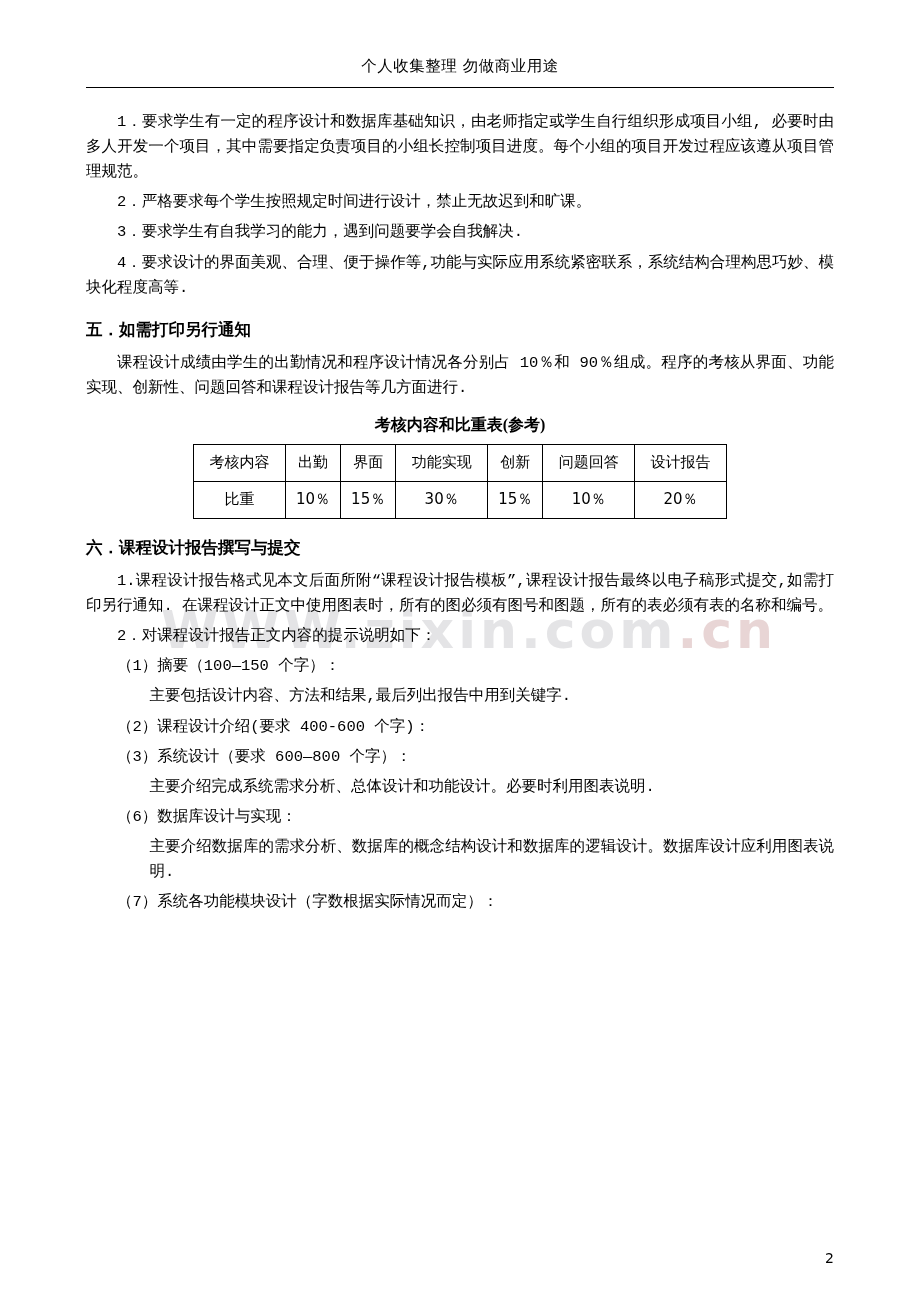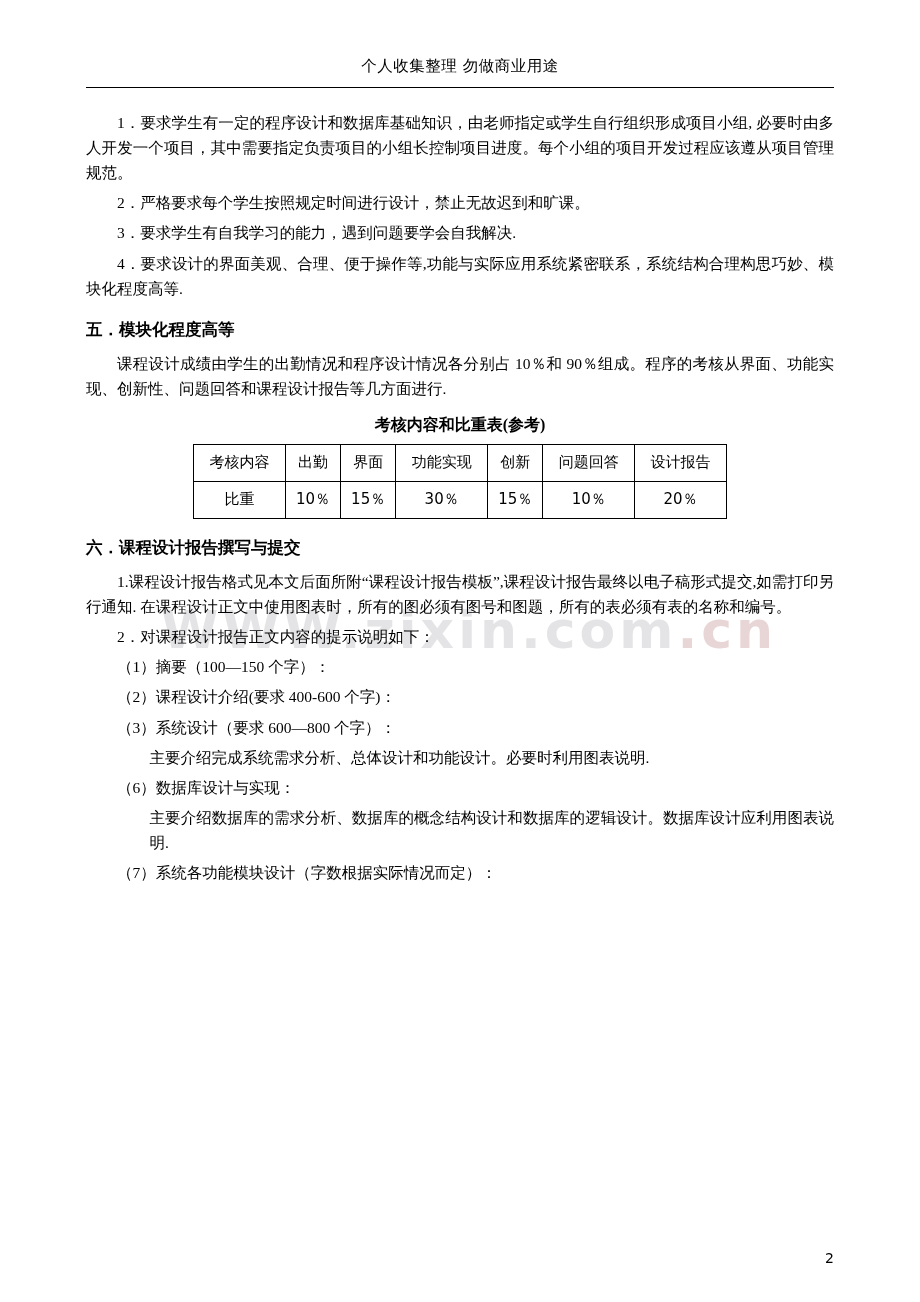--- a/index.html
+++ b/index.html
@@ -32,21 +32,21 @@
   .rule {
     border: 0;
     border-top: 1px solid #000;
     margin: 4px 0 22px 0;
   }
   p {
     margin: 0 0 5px 0;
     font-size: 15.5px;
     line-height: 1.62;
     text-align: justify;
-    font-family: Liberation Serif, serif;
+    font-family: Liberation Mono, monospace;
   }
   .indent2 { text-indent: 2em; }
   .sub-indent {
     padding-left: 4.1em;
     text-indent: 0;
   }
   h2.section {
     font-size: 16.5px;
     font-weight: bold;
     margin: 18px 0 10px 0;
@@ -108,21 +108,21 @@
 
   <div class="body-block">
     <div class="header-line">个人收集整理  勿做商业用途</div>
     <hr class="rule">
 
     <p class="indent2">1．要求学生有一定的程序设计和数据库基础知识，由老师指定或学生自行组织形成项目小组, 必要时由多人开发一个项目，其中需要指定负责项目的小组长控制项目进度。每个小组的项目开发过程应该遵从项目管理规范。</p>
     <p class="indent2">2．严格要求每个学生按照规定时间进行设计，禁止无故迟到和旷课。</p>
     <p class="indent2">3．要求学生有自我学习的能力，遇到问题要学会自我解决.</p>
     <p class="indent2">4．要求设计的界面美观、合理、便于操作等,功能与实际应用系统紧密联系，系统结构合理构思巧妙、模块化程度高等.</p>
 
-    <h2 class="section">五．模块化程度高等</h2>
+    <h2 class="section">五．如需打印另行通知</h2>
     <p class="indent2">课程设计成绩由学生的出勤情况和程序设计情况各分别占 10％和 90％组成。程序的考核从界面、功能实现、创新性、问题回答和课程设计报告等几方面进行.</p>
 
     <div class="table-title">考核内容和比重表(参考)</div>
 
     <table class="grade">
       <tbody>
         <tr class="row-head">
           <td>考核内容</td>
           <td>出勤</td>
           <td>界面</td>
@@ -141,20 +141,21 @@
           <td>20％</td>
         </tr>
       </tbody>
     </table>
 
     <h2 class="section">六．课程设计报告撰写与提交</h2>
     <p class="indent2">1.课程设计报告格式见本文后面所附“课程设计报告模板”,课程设计报告最终以电子稿形式提交,如需打印另行通知. 在课程设计正文中使用图表时，所有的图必须有图号和图题，所有的表必须有表的名称和编号。</p>
     <p class="indent2">2．对课程设计报告正文内容的提示说明如下：</p>
 
     <p class="indent2">（1）摘要（100—150 个字）：</p>
+    <p class="sub-indent">主要包括设计内容、方法和结果,最后列出报告中用到关键字.</p>
 
     <p class="indent2">（2）课程设计介绍(要求 400-600 个字)：</p>
 
     <p class="indent2">（3）系统设计（要求 600—800 个字）：</p>
     <p class="sub-indent">主要介绍完成系统需求分析、总体设计和功能设计。必要时利用图表说明.</p>
 
     <p class="indent2">（6）数据库设计与实现：</p>
     <p class="sub-indent">主要介绍数据库的需求分析、数据库的概念结构设计和数据库的逻辑设计。数据库设计应利用图表说明.</p>
 
     <p class="indent2">（7）系统各功能模块设计（字数根据实际情况而定）：</p>

